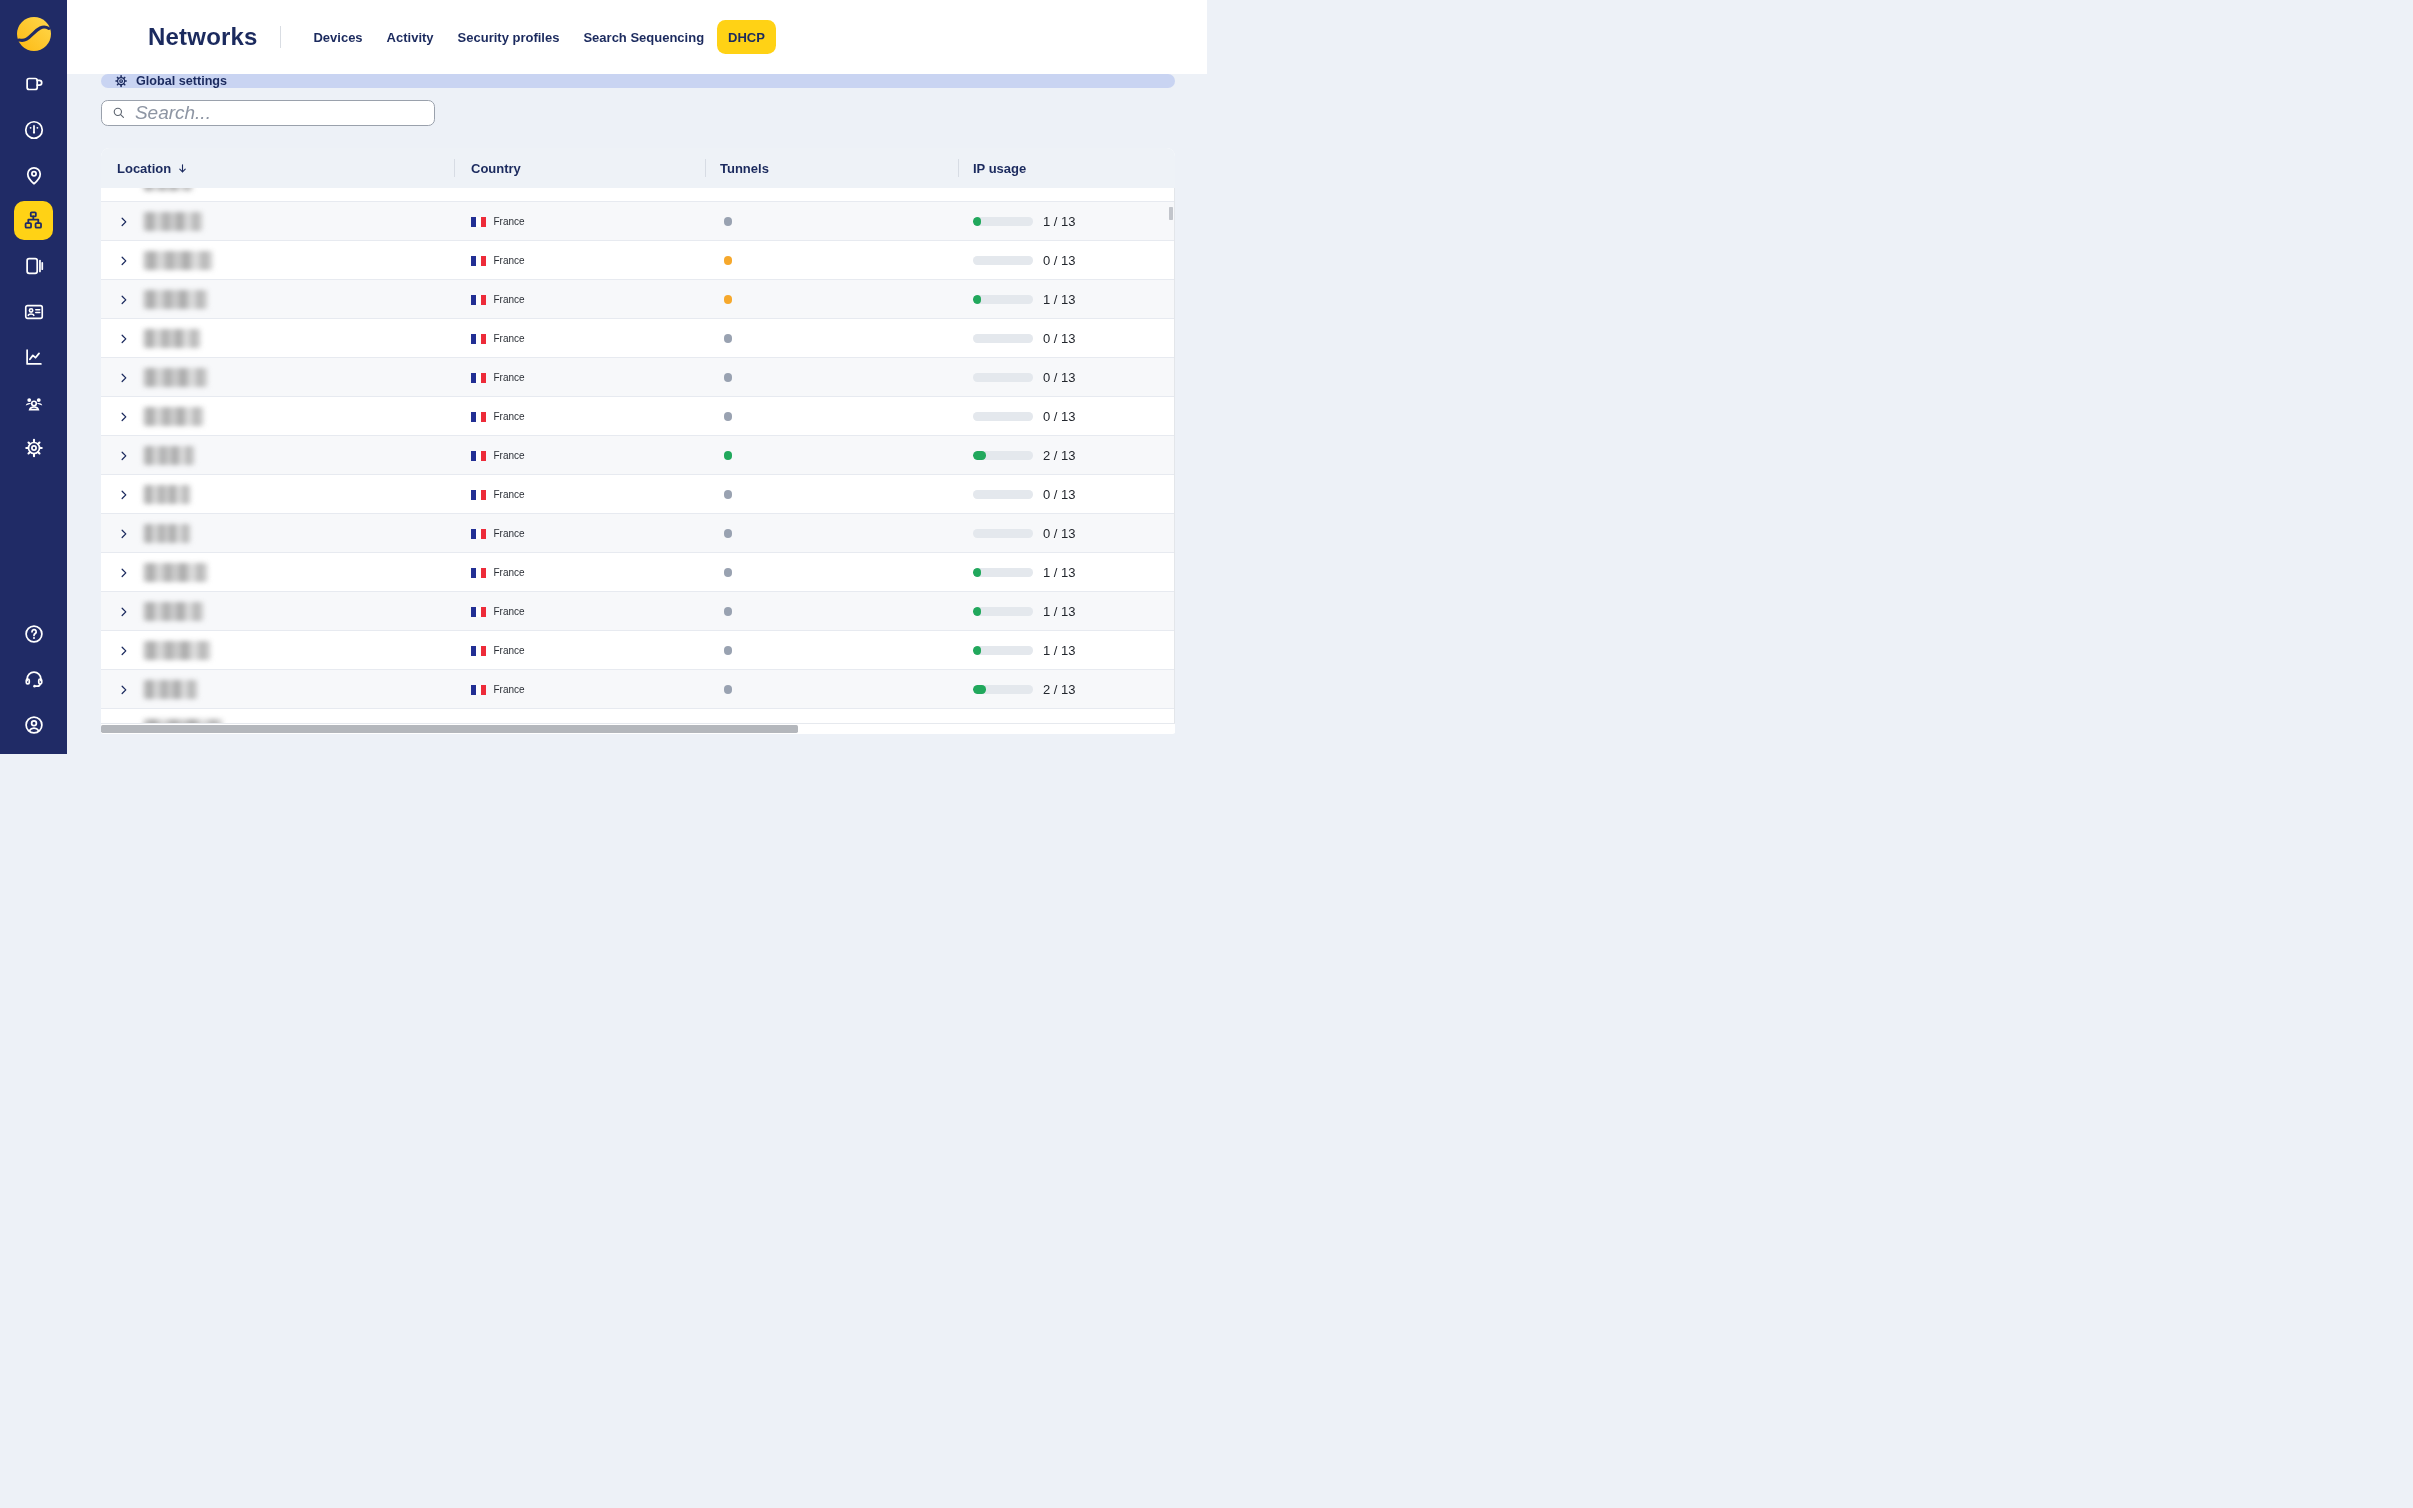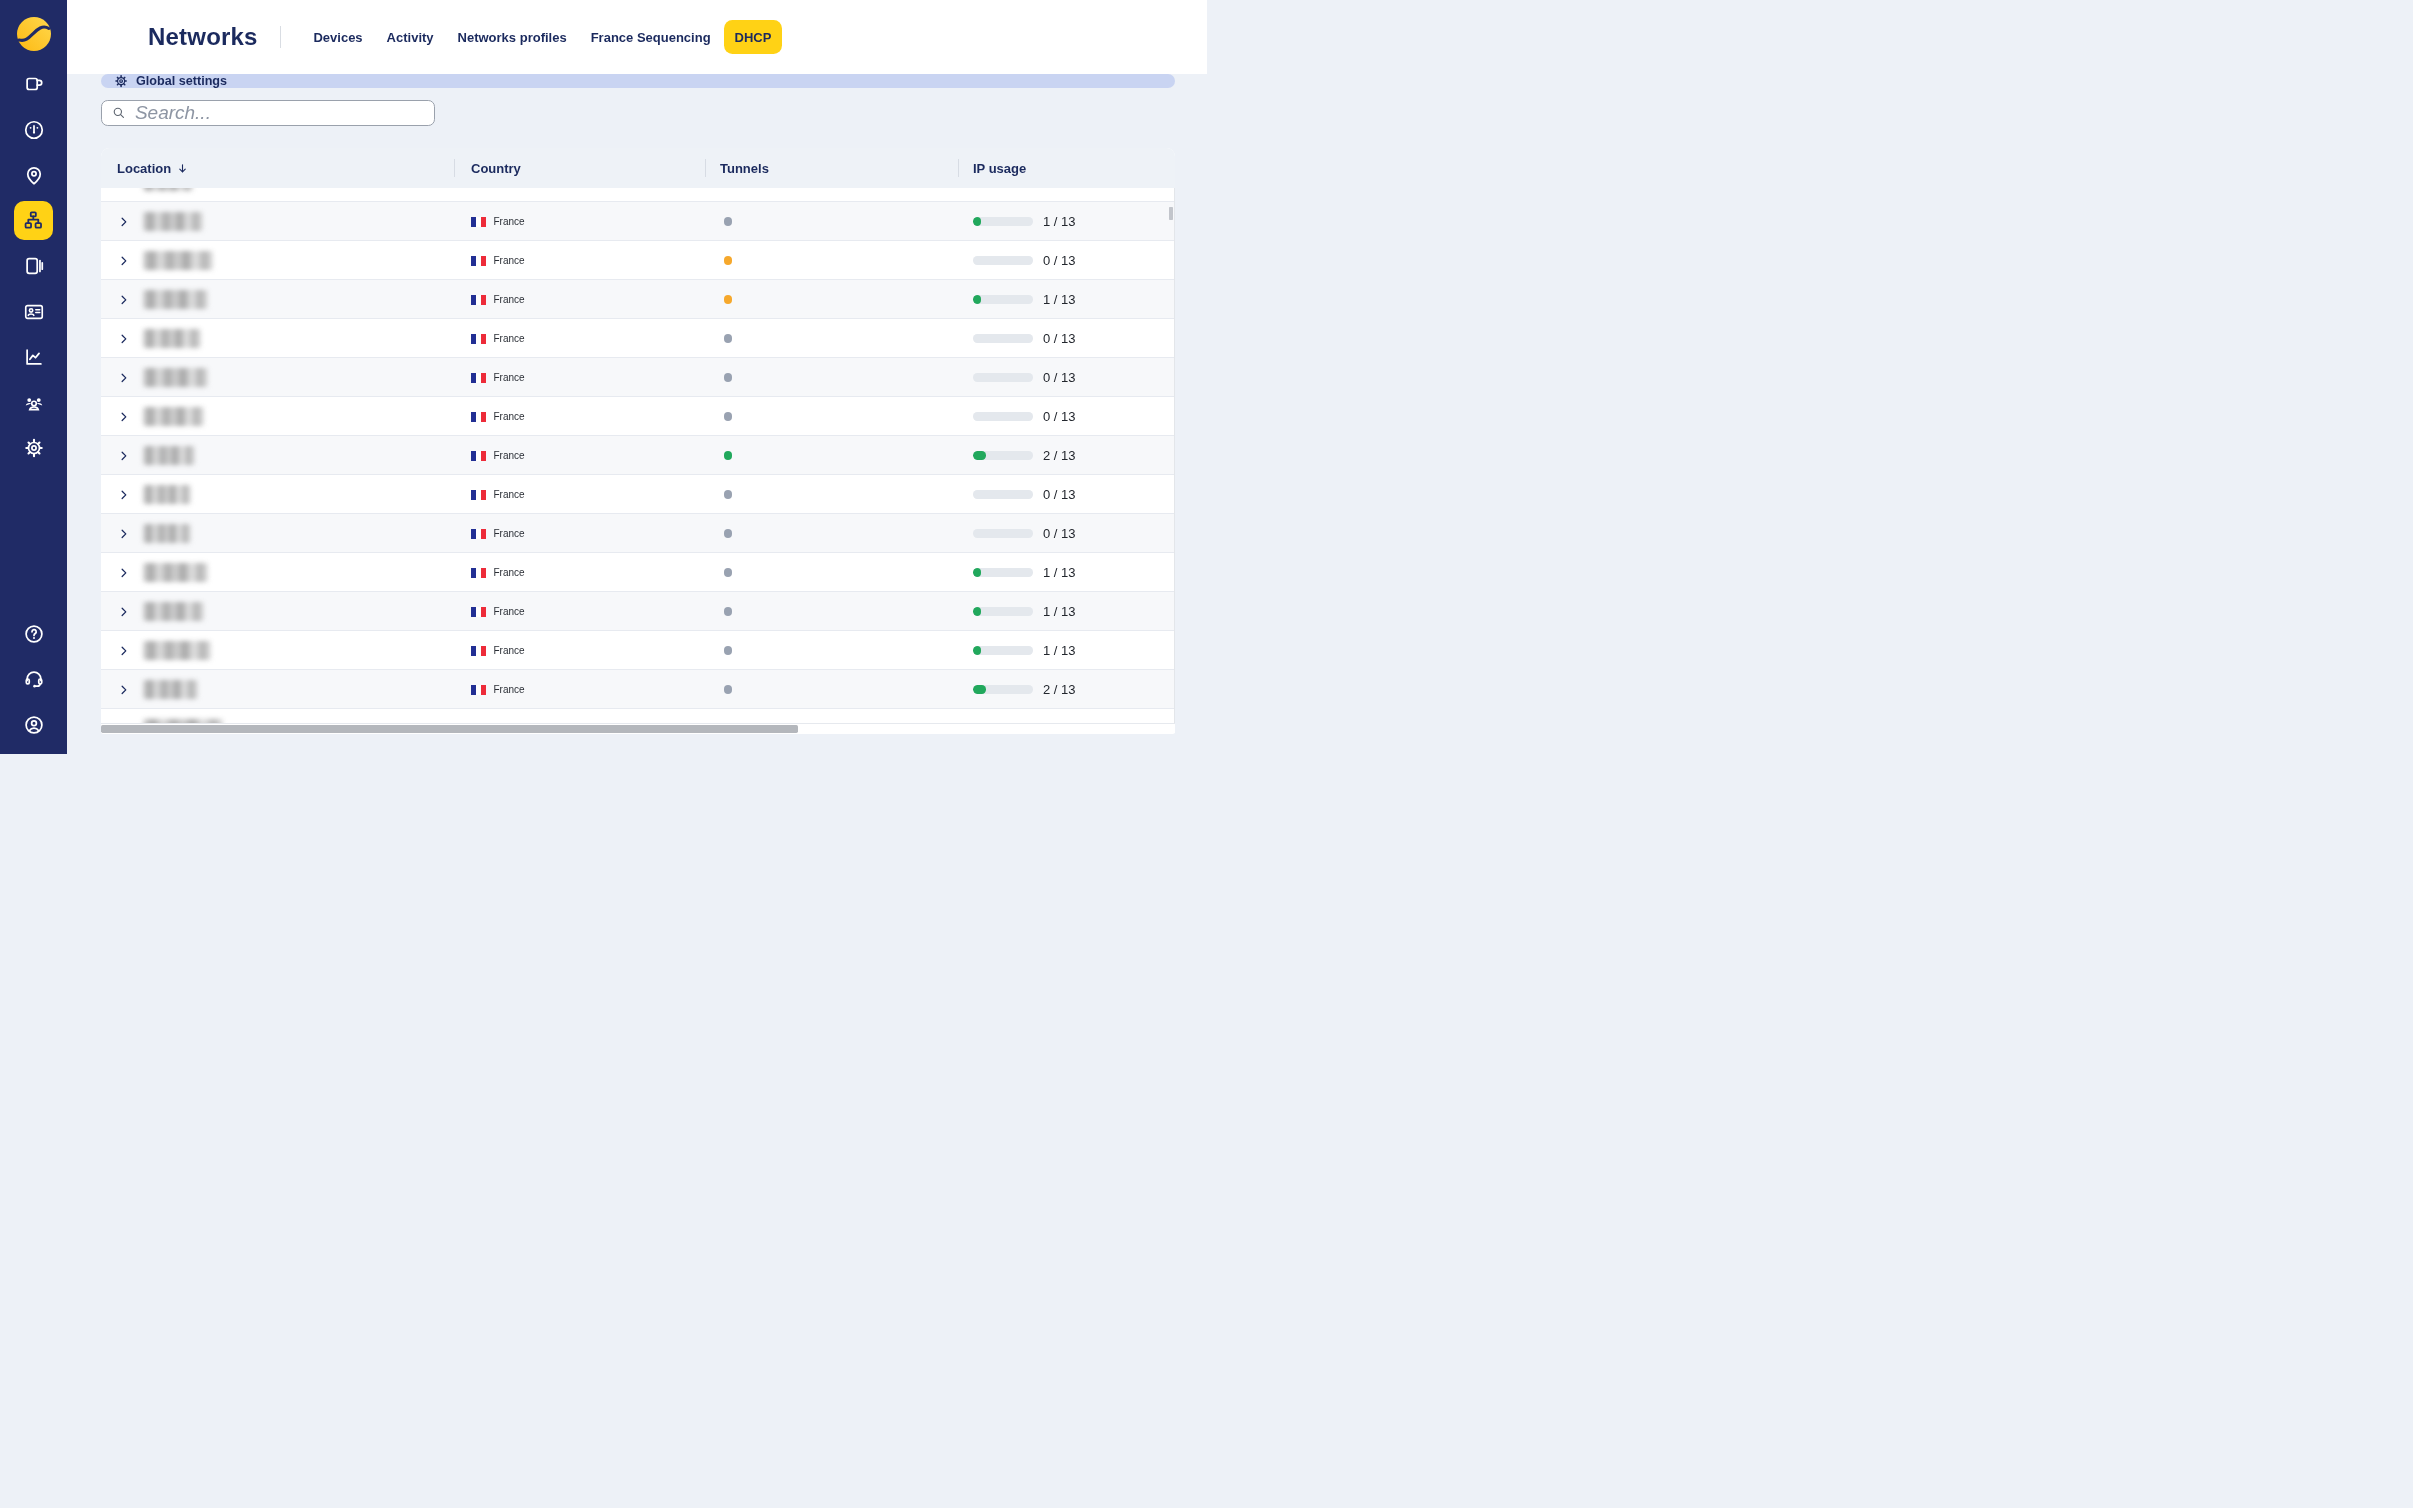--- a/index.html
+++ b/index.html
@@ -189,22 +189,22 @@
       </div>
     </div>
   </aside>
 
   <header class="topbar">
     <h1 class="page-title">Networks</h1>
     <div class="title-sep"></div>
     <nav class="tabs" id="tabs">
         <button class="tab">Devices</button>
         <button class="tab">Activity</button>
-        <button class="tab">Networks profiles</button>
-        <button class="tab">France Sequencing</button>
+        <button class="tab">Security profiles</button>
+        <button class="tab">Search Sequencing</button>
         <button class="tab active">DHCP</button>
       </nav>
   </header>
 
   <div class="toolbar">
     <button class="gs-btn">
       <svg viewBox="0 0 24 24" fill="none" stroke="currentColor" stroke-width="2" stroke-linecap="round">
         <circle cx="12" cy="12" r="6"></circle>
           <circle cx="12" cy="12" r="2.3"></circle>
         <g stroke-width="2.6">

